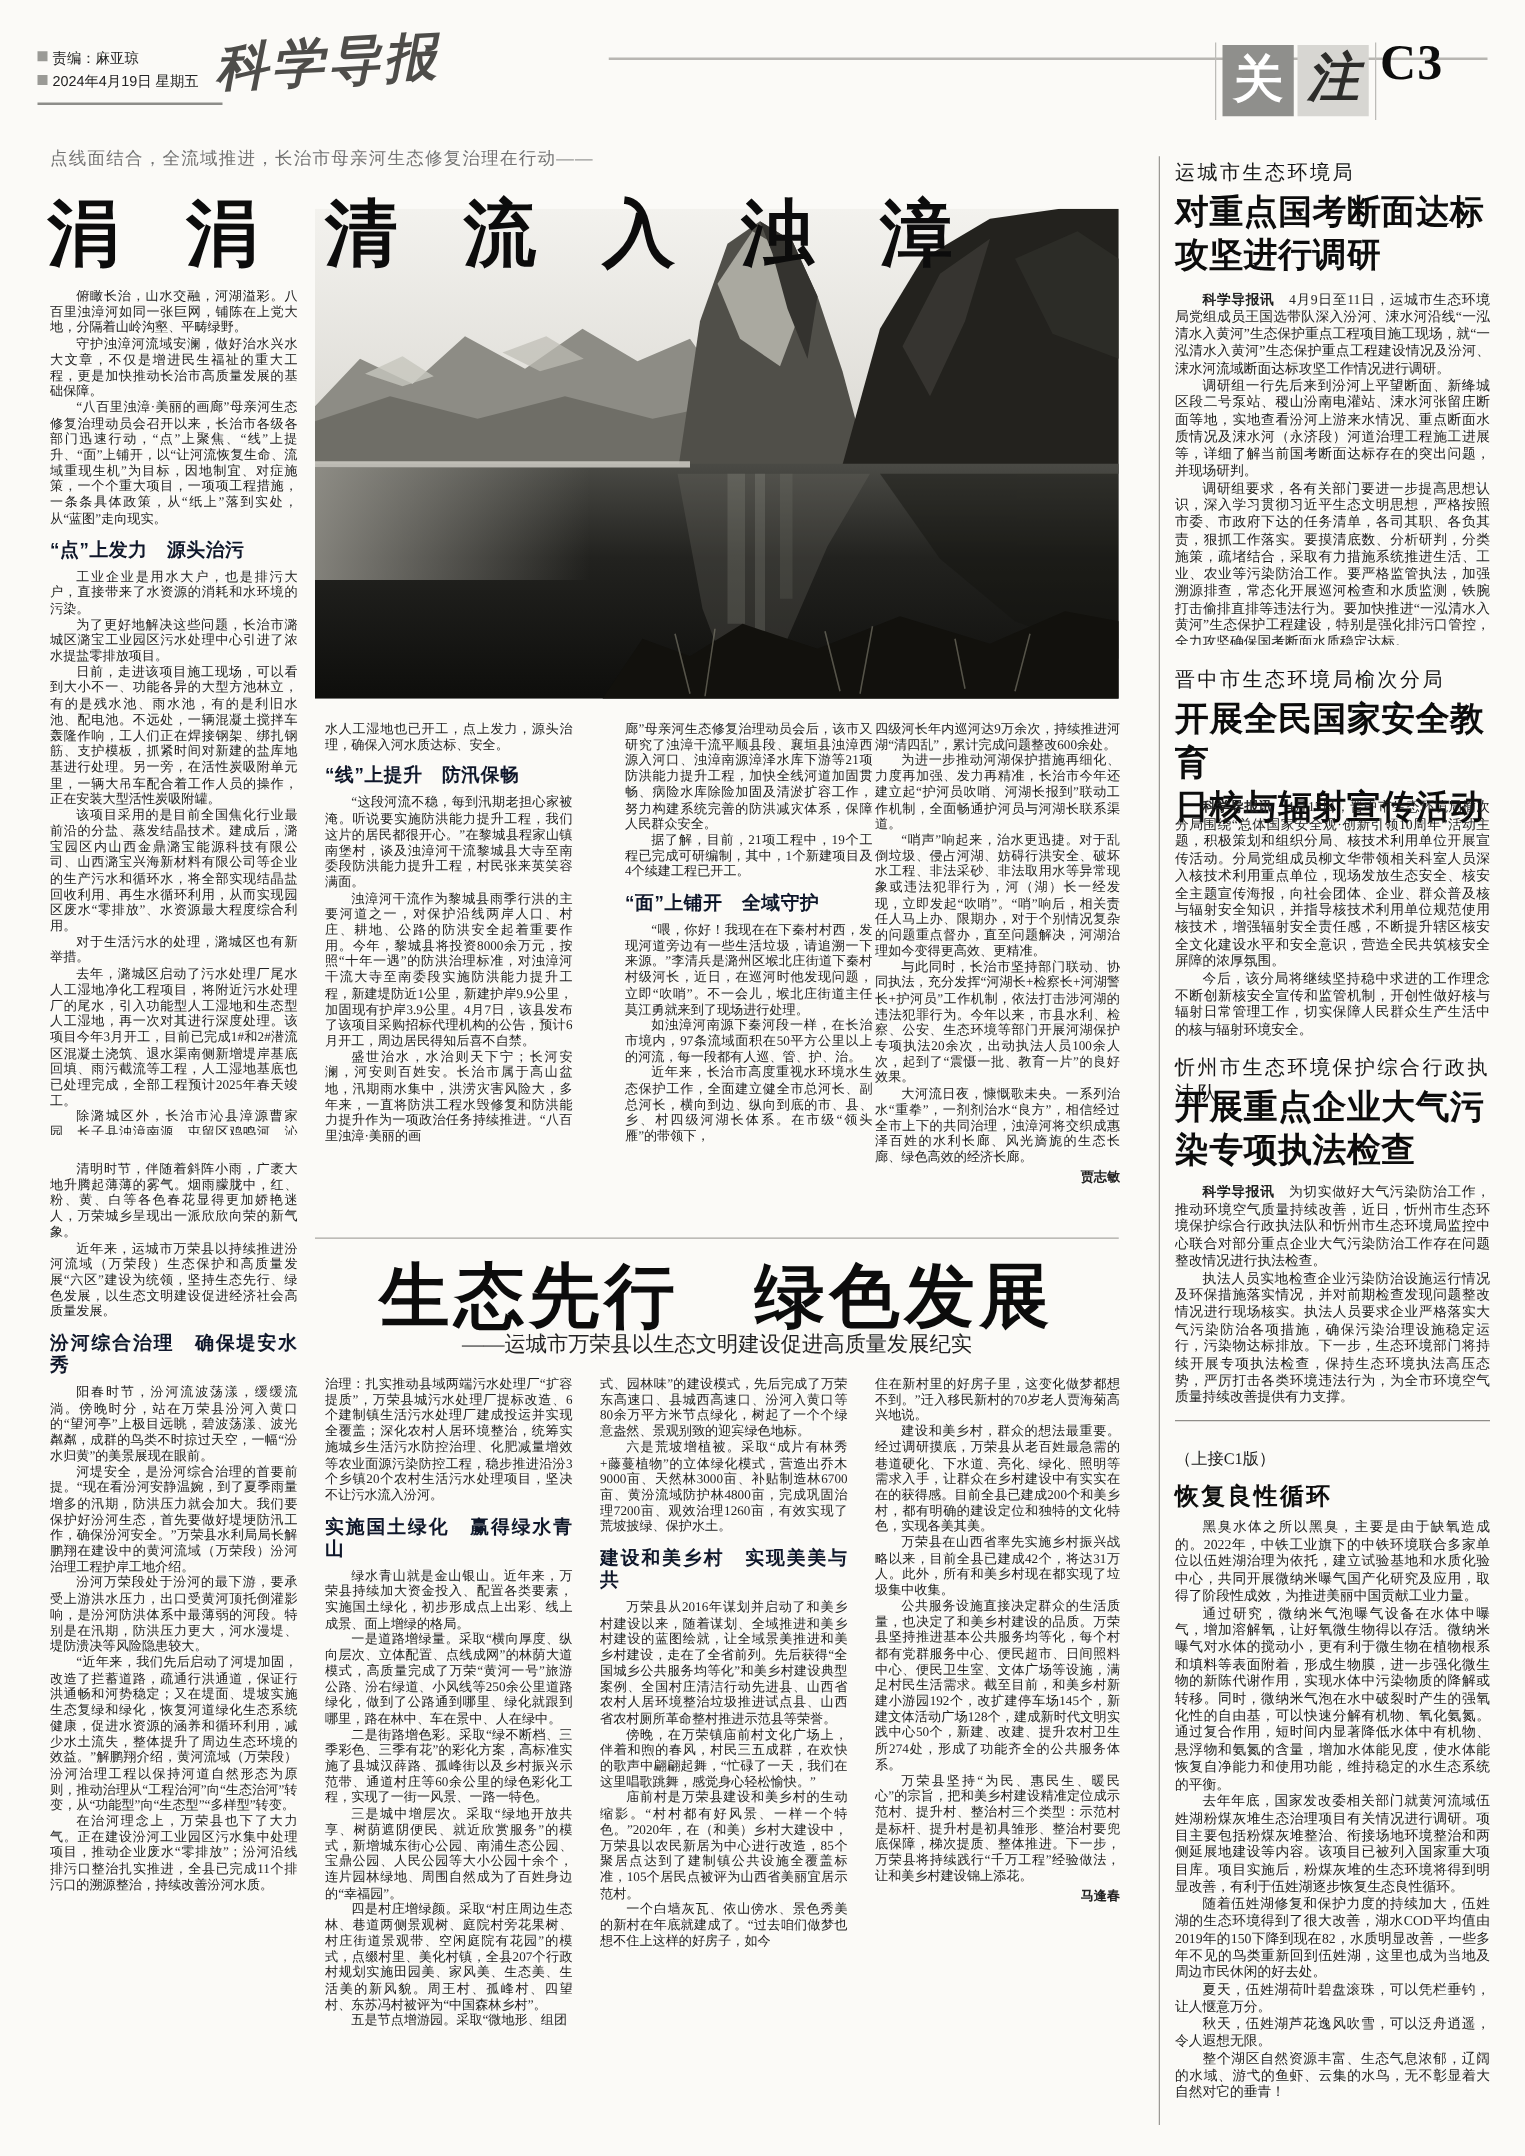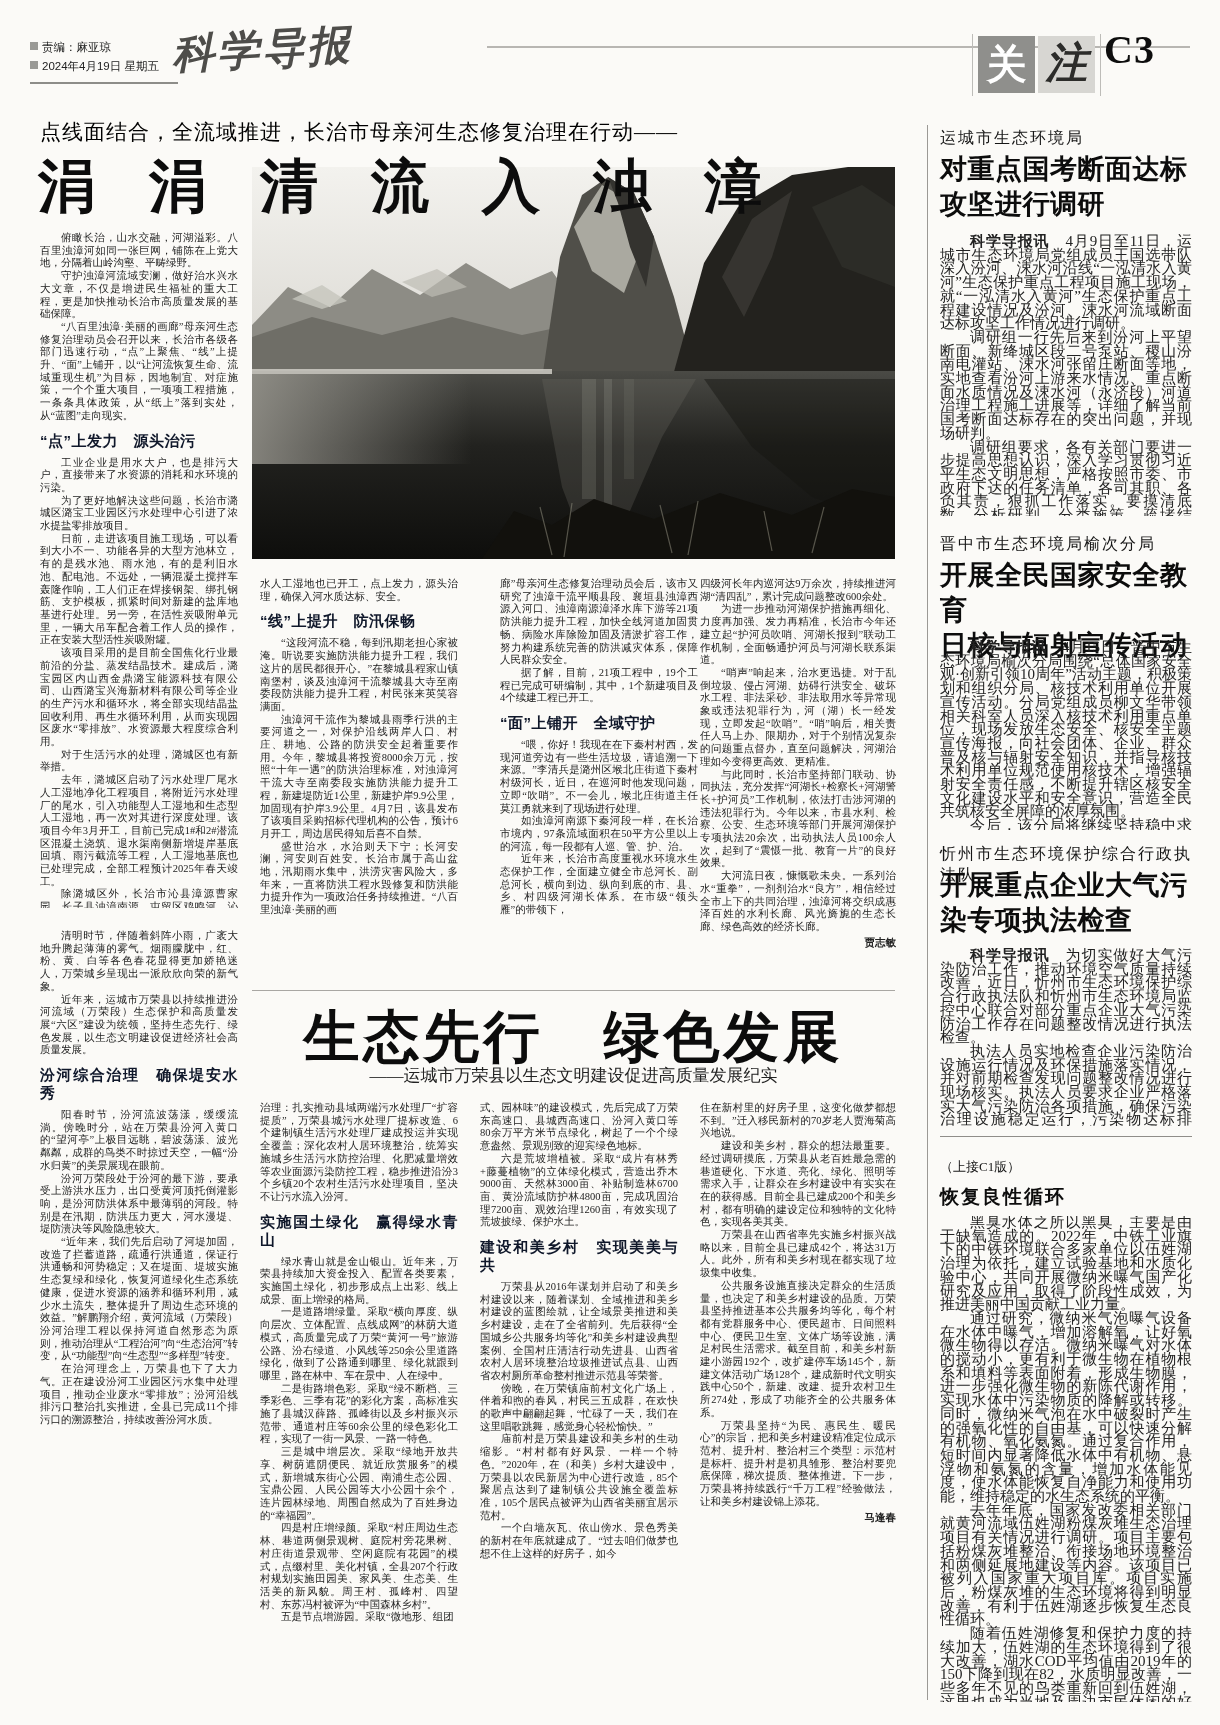--- a/index.html
+++ b/index.html
@@ -16,21 +16,21 @@
             color:#4e4d4a;transform:rotate(-3deg);letter-spacing:3px;white-space:nowrap;}
   .tagline{left:972px;top:36px;height:60px;}
   .tag-box{position:absolute;top:0;width:57px;height:57px;text-align:center;}
   .tag-guan{left:6px;background:#8f8f8c;color:#fff;font-family:"Liberation Sans","DejaVu Sans",sans-serif;
             font-weight:bold;font-size:40px;line-height:57px;}
   .tag-zhu{left:66px;background:#d7d6d2;color:#2c2c2a;font-style:italic;font-weight:bold;
            font-size:42px;line-height:55px;}
   .tag-vline{position:absolute;top:-2px;width:1px;height:62px;background:#bdbcb8;}
   .page-no{left:1104px;top:26px;font-size:40px;font-weight:bold;color:#0d0d0d;letter-spacing:1px;}
   
-  .kicker{left:40px;top:118px;width:840px;font-size:21px;color:#000000;letter-spacing:1px;}
+  .kicker{left:40px;top:118px;width:840px;font-size:14px;color:#737373;letter-spacing:1px;}
   .headline{left:38px;top:148px;width:880px;white-space:nowrap;
             font-family:"Liberation Sans","DejaVu Sans",sans-serif;font-weight:900;
             font-size:58px;letter-spacing:53px;color:#0c0c0c;z-index:5;}
   .photo{left:252px;top:167px;width:643px;height:392px;z-index:1;}
   .col{overflow:hidden;font-size:10.5px;line-height:12.7px;text-align:justify;color:#222;}
   .col .para{margin:0;text-indent:2em;}
   .col .para.cont{text-indent:0;}
   .col .subhead{margin:9px 0 7px 0;font-family:"Liberation Sans","DejaVu Sans",sans-serif;
                 font-weight:bold;font-size:15px;line-height:18px;color:#0f172a;letter-spacing:.5px;}
   .col .author{margin:2px 0 0 0;text-align:right;font-weight:bold;
@@ -47,21 +47,21 @@
   .fcol1{left:40px;top:930px;width:198px;height:770px;}
   .fcol2{left:260px;top:1102px;width:198px;height:600px;}
   .fcol3{left:480px;top:1102px;width:198px;height:600px;}
   .fcol4{left:700px;top:1102px;width:196px;height:600px;}
   
   .vdivider{left:927px;top:125px;width:1px;height:1575px;background:#9b9995;}
   .side{left:940px;width:252px;}
   .side-kicker{font-size:16px;letter-spacing:2px;color:#161616;}
   .side-head{font-family:"Liberation Sans","DejaVu Sans",sans-serif;font-weight:bold;
              font-size:27px;line-height:35px;color:#0c0c0c;letter-spacing:.5px;}
-  .side-body{overflow:hidden;font-size:15px;line-height:13.7px;text-align:justify;color:#222;}
+  .side-body{overflow:hidden;font-size:11px;line-height:13.7px;text-align:justify;color:#222;}
   .side-body .para{margin:0;text-indent:2em;}
   .side-body .lead{font-family:"Liberation Sans","DejaVu Sans",sans-serif;}
   .side-hr{left:940px;top:1136px;width:252px;height:1px;background:#8f8d89;}
   .cont-note{left:940px;top:1158px;font-size:13px;color:#161616;}
   .cont-head{left:940px;top:1184px;font-family:"Liberation Sans","DejaVu Sans",sans-serif;
              font-weight:bold;font-size:19px;color:#0d0d0d;letter-spacing:2px;}
 </style>
 </head>
 <body>
 
@@ -180,20 +180,21 @@
     </div>
 
   <div class="abs feat-rule"></div>
   <div class="abs feat-title">生态先行　绿色发展</div>
   <div class="abs feat-sub">——运城市万荣县以生态文明建设促进高质量发展纪实</div>
   <div class="abs col fcol1">
       <p class="para">清明时节，伴随着斜阵小雨，广袤大地升腾起薄薄的雾气。烟雨朦胧中，红、粉、黄、白等各色春花显得更加娇艳迷人，万荣城乡呈现出一派欣欣向荣的新气象。</p>
       <p class="para">近年来，运城市万荣县以持续推进汾河流域（万荣段）生态保护和高质量发展“六区”建设为统领，坚持生态先行、绿色发展，以生态文明建设促进经济社会高质量发展。</p>
       <h3 class="subhead">汾河综合治理　确保堤安水秀</h3>
       <p class="para">阳春时节，汾河流波荡漾，缓缓流淌。傍晚时分，站在万荣县汾河入黄口的“望河亭”上极目远眺，碧波荡漾、波光粼粼，成群的鸟类不时掠过天空，一幅“汾水归黄”的美景展现在眼前。</p>
+      <p class="para">河堤安全，是汾河综合治理的首要前提。“现在看汾河安静温婉，到了夏季雨量增多的汛期，防洪压力就会加大。我们要保护好汾河生态，首先要做好堤埂防汛工作，确保汾河安全。”万荣县水利局局长解鹏翔在建设中的黄河流域（万荣段）汾河治理工程护岸工地介绍。</p>
       <p class="para">汾河万荣段处于汾河的最下游，要承受上游洪水压力，出口受黄河顶托倒灌影响，是汾河防洪体系中最薄弱的河段。特别是在汛期，防洪压力更大，河水漫堤、堤防溃决等风险隐患较大。</p>
       <p class="para">“近年来，我们先后启动了河堤加固，改造了拦蓄道路，疏通行洪通道，保证行洪通畅和河势稳定；又在堤面、堤坡实施生态复绿和绿化，恢复河道绿化生态系统健康，促进水资源的涵养和循环利用，减少水土流失，整体提升了周边生态环境的效益。”解鹏翔介绍，黄河流域（万荣段）汾河治理工程以保持河道自然形态为原则，推动治理从“工程治河”向“生态治河”转变，从“功能型”向“生态型”“多样型”转变。</p>
       <p class="para">在治河理念上，万荣县也下了大力气。正在建设汾河工业园区污水集中处理项目，推动企业废水“零排放”；汾河沿线排污口整治扎实推进，全县已完成11个排污口的溯源整治，持续改善汾河水质。</p>
     </div>
   <div class="abs col fcol2">
       <p class="para cont">治理：扎实推动县域两端污水处理厂“扩容提质”，万荣县城污水处理厂提标改造、6个建制镇生活污水处理厂建成投运并实现全覆盖；深化农村人居环境整治，统筹实施城乡生活污水防控治理、化肥减量增效等农业面源污染防控工程，稳步推进沿汾3个乡镇20个农村生活污水处理项目，坚决不让污水流入汾河。</p>
       <h3 class="subhead">实施国土绿化　赢得绿水青山</h3>
       <p class="para">绿水青山就是金山银山。近年来，万荣县持续加大资金投入、配置各类要素，实施国土绿化，初步形成点上出彩、线上成景、面上增绿的格局。</p>
       <p class="para">一是道路增绿量。采取“横向厚度、纵向层次、立体配置、点线成网”的林荫大道模式，高质量完成了万荣“黄河一号”旅游公路、汾右绿道、小风线等250余公里道路绿化，做到了公路通到哪里、绿化就跟到哪里，路在林中、车在景中、人在绿中。</p>
       <p class="para">二是街路增色彩。采取“绿不断档、三季彩色、三季有花”的彩化方案，高标准实施了县城汉薛路、孤峰街以及乡村振兴示范带、通道村庄等60余公里的绿色彩化工程，实现了一街一风景、一路一特色。</p>

